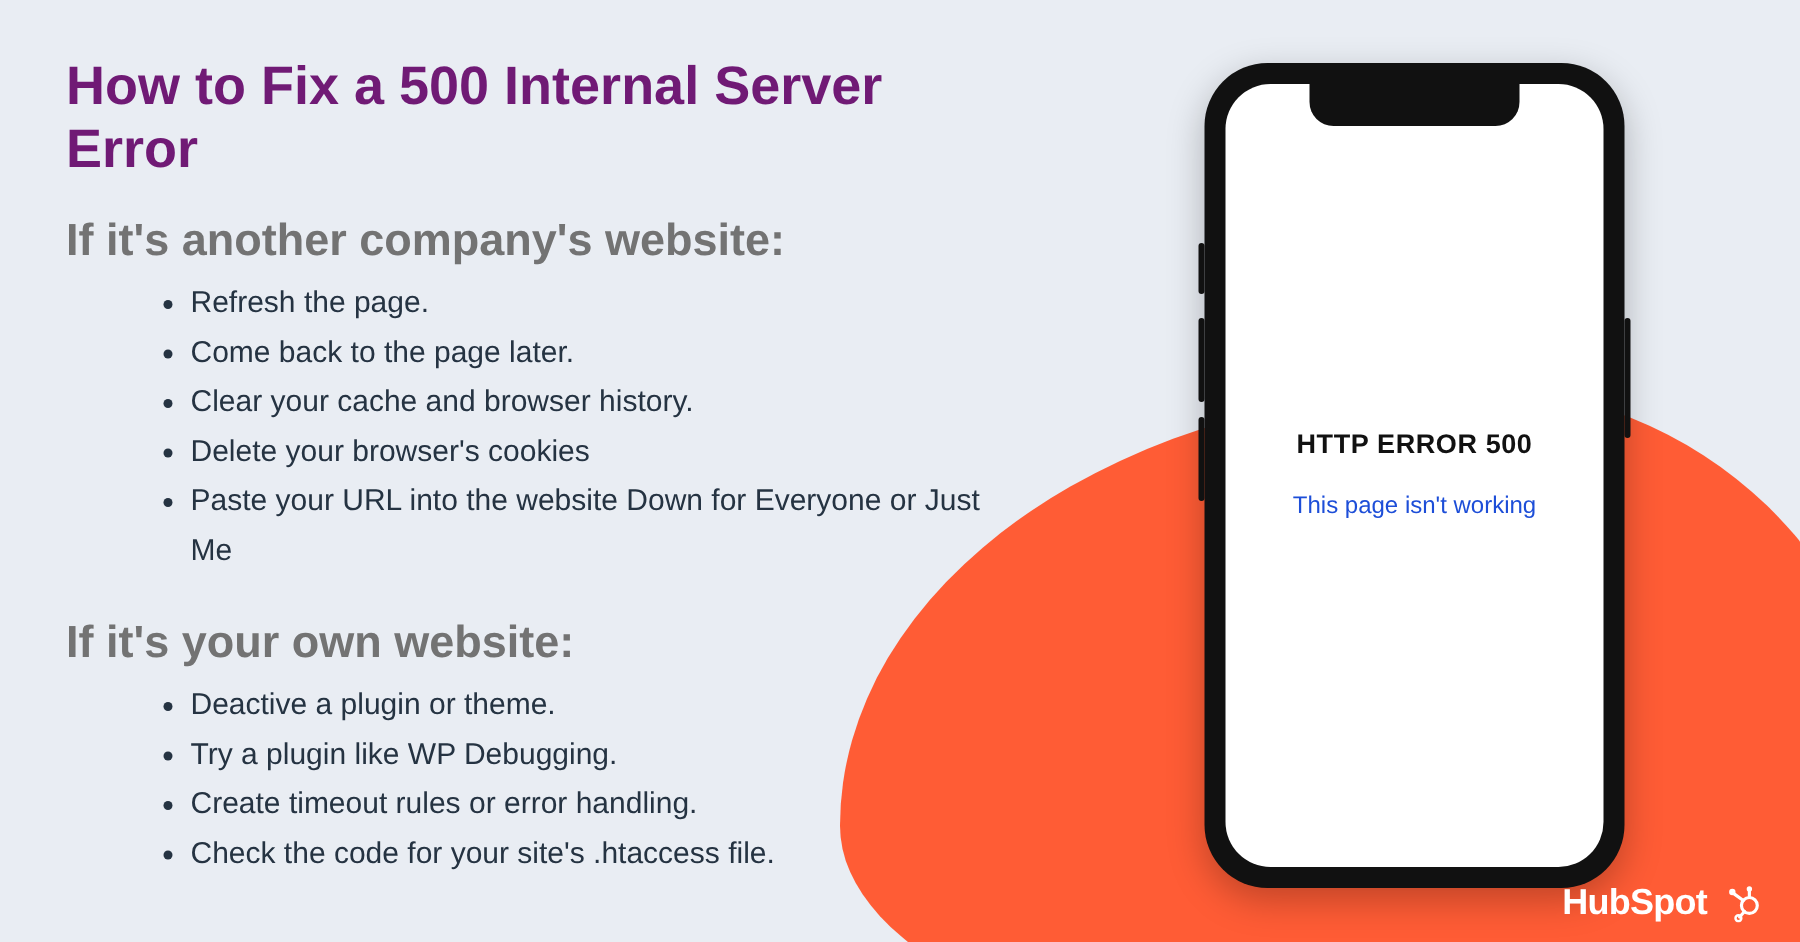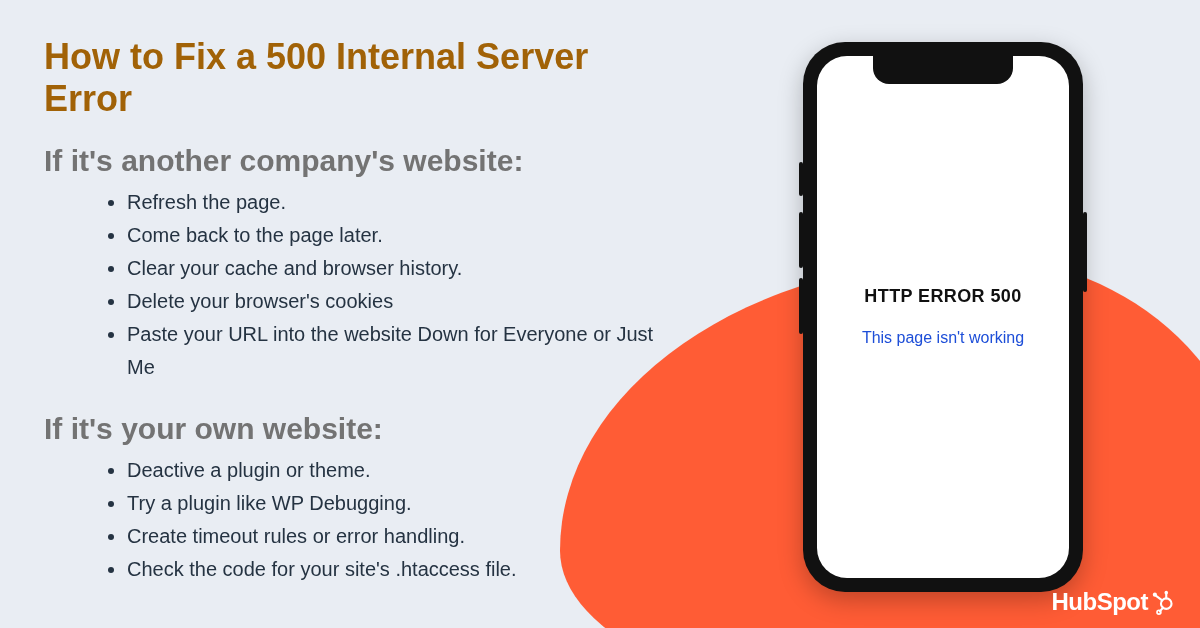--- a/index.html
+++ b/index.html
@@ -26,21 +26,21 @@
       top: 36px;
       left: 44px;
       width: 640px;
       z-index: 3;
       color: #253342;
     }
     .title {
       font-size: 36px;
       font-weight: 700;
       margin-bottom: 24px;
-      color: #a16207;
+      color: #701a75;
     }
     .subheading {
       font-size: 30px;
       font-weight: 700;
       margin-bottom: 8px;
       color: #737373;
     }
     .bullet-list {
       list-style: disc;
       padding-left: 44px;
@@ -113,21 +113,21 @@
     .hubspot-logo {
       position: absolute;
       bottom: 12px;
       right: 24px;
       z-index: 4;
       color: #fff;
       font-weight: 700;
       font-size: 24px;
       display: flex;
       align-items: center;
-      gap: 2px;
+      gap: 12px;
       letter-spacing: -0.5px;
     }
     .sprocket {
       display: inline-block;
       vertical-align: middle;
     }
   </style>
 </head>
 <body>
 

